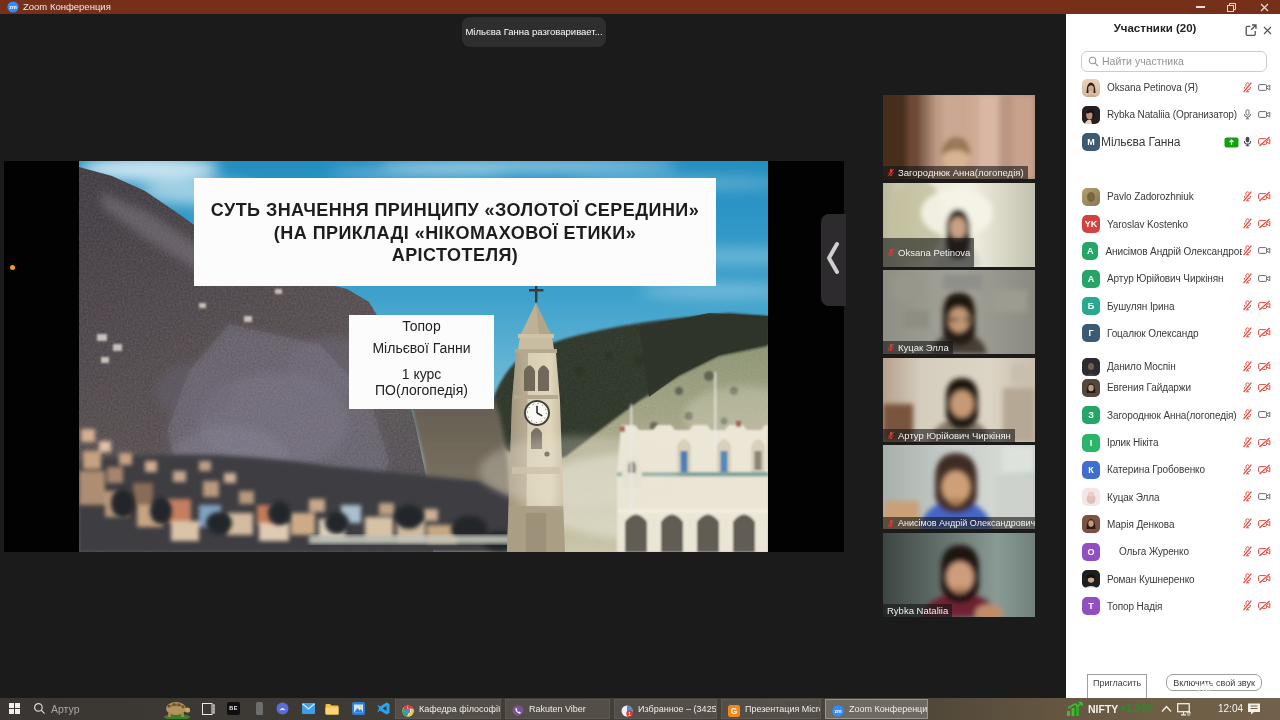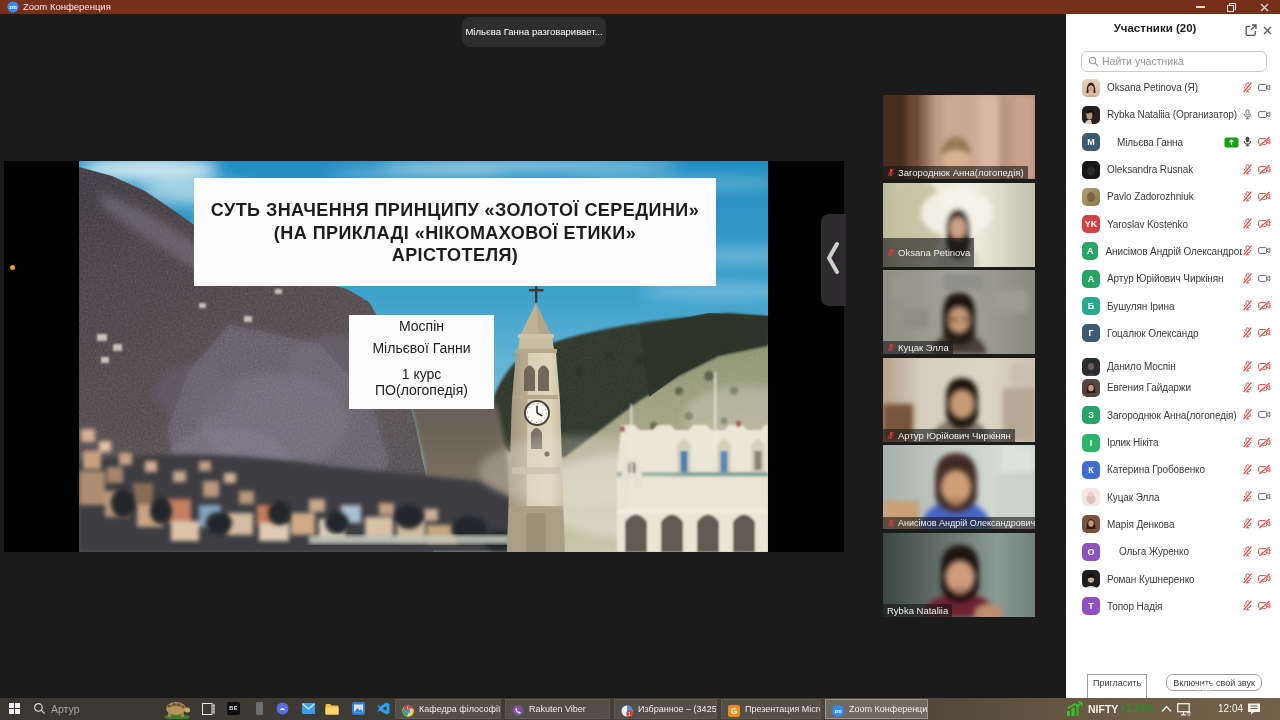--- a/index.html
+++ b/index.html
@@ -224,21 +224,21 @@
  <path d="M428 391 L430 345 L484 345 L486 391 Z" fill="#ab9e84"></path>
  <rect x="447" y="352" width="20" height="39" fill="#968a70" opacity="0.6"></rect>
 </g>
 <ellipse cx="500" cy="310" rx="100" ry="35" fill="#e8e4d4" opacity="0.3" filter="url(#b4)"></ellipse>
 </svg>
 
 <div class="abs" style="left:194px;top:178px;width:522px;height:108px;background:#fcfcfc"></div>
 <div class="abs" style="left:194px;top:199px;width:522px;text-align:center;font-weight:bold;color:#1d1d1d;font-size:18px;line-height:22.5px;letter-spacing:0.45px">СУТЬ ЗНАЧЕННЯ ПРИНЦИПУ «ЗОЛОТОЇ СЕРЕДИНИ»<br>(НА ПРИКЛАДІ «НІКОМАХОВОЇ ЕТИКИ»<br>АРІСТОТЕЛЯ)</div>
 <div class="abs" style="left:349px;top:315px;width:145px;height:94px;background:#fcfcfc"></div>
 <div class="abs" style="left:349px;top:318px;width:145px;text-align:center;color:#222;font-size:14px;line-height:17px">
- <div style="position:absolute;top:0;width:100%">Моспін</div>
+ <div style="position:absolute;top:0;width:100%">Топор</div>
  <div style="position:absolute;top:22px;width:100%">Мільєвої Ганни</div>
  <div style="position:absolute;top:48px;width:100%">1 курс</div>
  <div style="position:absolute;top:64px;width:100%">ПО(логопедія)</div>
 </div>
 
 <div class="abs" style="left:821px;top:214px;width:25px;height:92px;background:#2d2b2d;border-radius:8px 0 0 8px"></div>
 <svg class="abs" style="left:824px;top:240px" width="18" height="36" viewBox="0 0 18 36">
  <path d="M13 4 L5 18 L13 32" fill="none" stroke="#cfcfcf" stroke-width="4" stroke-linecap="round" stroke-linejoin="round"></path>
 </svg>
 <svg width="0" height="0">
@@ -444,47 +444,28 @@
           <rect x="4" y="0.8" width="3" height="5.2" rx="1.5" fill="none" stroke="#6b6b6b" stroke-width="1"></rect>
           <path d="M2.4 5 a3.1 3.1 0 0 0 6.2 0 M5.5 8.2 V9.6 M3.8 9.8 h3.4" fill="none" stroke="#6b6b6b" stroke-width="1"></path>
         </svg></div>
       <div style="width:13px;flex:none;margin-right:3px"><svg width="13" height="11" viewBox="0 0 13 11">
           <rect x="0.6" y="2.6" width="8" height="5.8" rx="1.2" fill="none" stroke="#6b6b6b" stroke-width="1"></rect>
           <path d="M8.6 4.9 L11.8 3.2 V7.8 L8.6 6.1" fill="none" stroke="#6b6b6b" stroke-width="1"></path>
         </svg></div>
     </div>
 <div class="abs" style="left:1082px;top:128.6px;width:192px;height:27.3px;display:flex;align-items:center">
       <div style="width:18px;height:18px;border-radius:5px;background:#3d5a73;color:#fff;font-size:9px;font-weight:bold;display:flex;align-items:center;justify-content:center">М</div>
-      <div style="margin-left:17px;font-size:10px;letter-spacing:-0.1px;color:#3a3a3a;white-space:nowrap;overflow:hidden;flex:1 1 auto">Мільєва Ганна</div>
+      <div style="margin-left:1px;font-size:12px;letter-spacing:-0.1px;color:#3a3a3a;white-space:nowrap;overflow:hidden;flex:1 1 auto">Мільєва Ганна</div>
       <svg width="15" height="11" viewBox="0 0 15 11" style="margin-right:3px">
         <rect x="0.5" y="0.5" width="14" height="10" rx="2" fill="#13a10e"></rect>
         <path d="M7.5 8 V3.4 M5.6 5 L7.5 3.1 L9.4 5" fill="none" stroke="#fff" stroke-width="1.2"></path>
       </svg>
       <div style="width:11px;flex:none;margin-right:5px"><svg width="11" height="11" viewBox="0 0 11 11">
           <rect x="3.7" y="0.8" width="3.6" height="5.6" rx="1.8" fill="#4a4a4a"></rect>
           <path d="M2.4 5 a3.1 3.1 0 0 0 6.2 0 M5.5 8.2 V9.6 M3.8 9.8 h3.4" fill="none" stroke="#4a4a4a" stroke-width="1.1"></path>
-        </svg></div>
-      <div style="width:13px;flex:none;margin-right:3px"><svg width="13" height="11" viewBox="0 0 13 11">
-          <rect x="0.6" y="2.6" width="8" height="5.8" rx="1.2" fill="none" stroke="#e04a3f" stroke-width="1"></rect>
-          <path d="M8.6 4.9 L11.8 3.2 V7.8 L8.6 6.1" fill="none" stroke="#e04a3f" stroke-width="1"></path>
-          <path d="M1.4 10 L11.6 1" stroke="#fff" stroke-width="2.2"></path>
-          <path d="M1.4 10 L11.6 1" stroke="#e04a3f" stroke-width="1.2"></path>
-        </svg></div>
-    </div>
-<div class="abs" style="left:1082px;top:155.9px;width:192px;height:27.3px;display:flex;align-items:center">
-      <svg width="18" height="18" viewBox="0 0 18 18">
-        <rect width="18" height="18" rx="5" fill="#161616"></rect>
-        <ellipse cx="9" cy="10" rx="4" ry="4.5" fill="#2e2a28"></ellipse>
-      </svg>
-      <div style="margin-left:7px;font-size:10px;letter-spacing:-0.1px;color:#3a3a3a;white-space:nowrap;overflow:hidden;flex:1 1 auto">Oleksandra Rusnak</div>
-      <div style="width:11px;flex:none;margin-right:5px"><svg width="11" height="11" viewBox="0 0 11 11">
-          <rect x="4" y="0.8" width="3" height="5.2" rx="1.5" fill="none" stroke="#e04a3f" stroke-width="1"></rect>
-          <path d="M2.4 5 a3.1 3.1 0 0 0 6.2 0 M5.5 8.2 V9.6 M3.8 9.8 h3.4" fill="none" stroke="#e04a3f" stroke-width="1"></path>
-          <path d="M1.6 10 L9.4 0.6" stroke="#fff" stroke-width="2.4"></path>
-          <path d="M1.6 10 L9.4 0.6" stroke="#e04a3f" stroke-width="1.2"></path>
         </svg></div>
       <div style="width:13px;flex:none;margin-right:3px"><svg width="13" height="11" viewBox="0 0 13 11">
           <rect x="0.6" y="2.6" width="8" height="5.8" rx="1.2" fill="none" stroke="#e04a3f" stroke-width="1"></rect>
           <path d="M8.6 4.9 L11.8 3.2 V7.8 L8.6 6.1" fill="none" stroke="#e04a3f" stroke-width="1"></path>
           <path d="M1.4 10 L11.6 1" stroke="#fff" stroke-width="2.2"></path>
           <path d="M1.4 10 L11.6 1" stroke="#e04a3f" stroke-width="1.2"></path>
         </svg></div>
     </div>
 <div class="abs" style="left:1082px;top:183.2px;width:192px;height:27.3px;display:flex;align-items:center">
       <svg width="18" height="18" viewBox="0 0 18 18">

